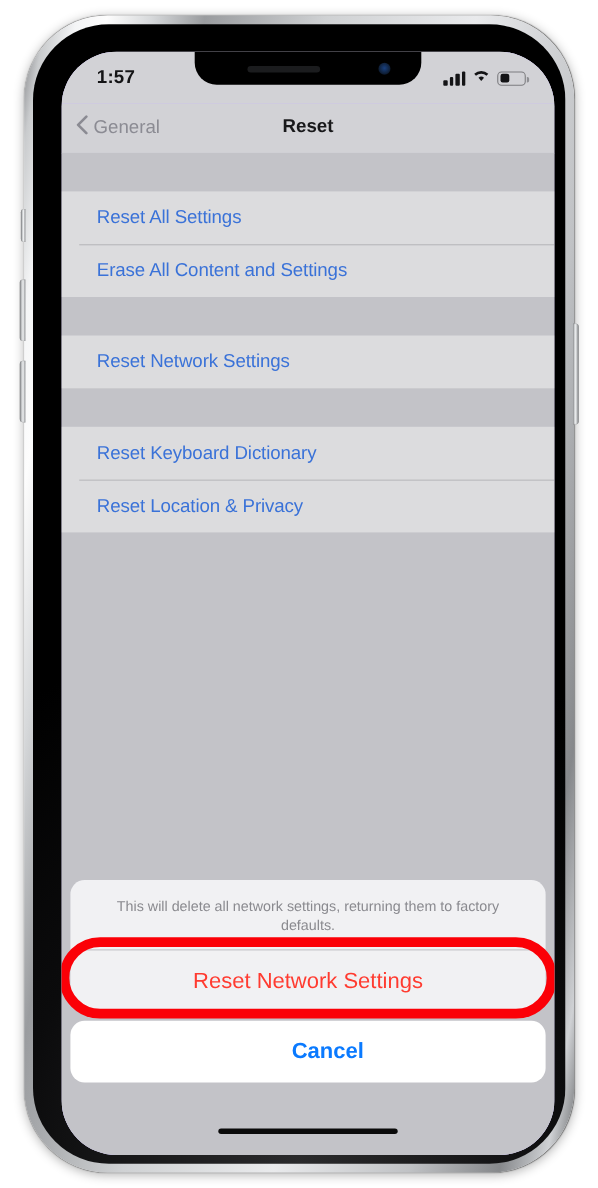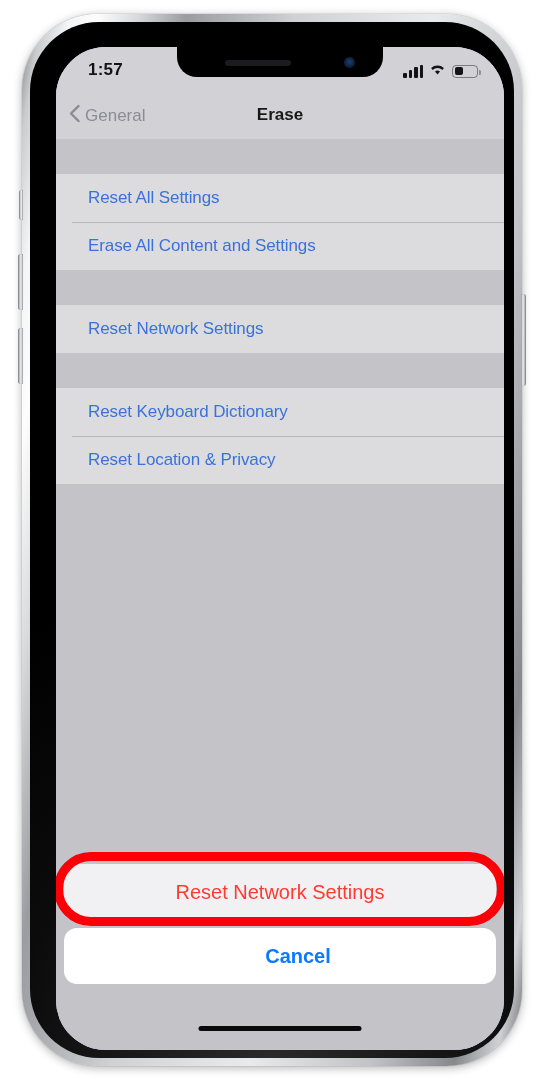--- a/index.html
+++ b/index.html
@@ -353,21 +353,21 @@
 
         <div id="nav-bar">
           <div id="nav-back">
             <span>
               <svg width="11" height="19" viewBox="0 0 11 19">
                 <polyline points="9.5,2 2,9.5 9.5,17" fill="none" stroke="#8b8b93" stroke-width="2.4" stroke-linecap="round" stroke-linejoin="round"></polyline>
               </svg>
             </span>
             <span>General</span>
           </div>
-          <div id="nav-title">Erase</div>
+          <div id="nav-title">Reset</div>
         </div>
 
         <div id="table-view">
 
           <div class="group-gap"></div>
 
           <div class="group">
             <div class="cell">
               <span class="cell-label">Reset All Settings</span>
             </div>
@@ -393,20 +393,21 @@
             <div class="cell">
               <span class="cell-label">Reset Location &amp; Privacy</span>
             </div>
           </div>
 
         </div>
       </div>
 
       <div id="action-sheet">
         <div id="sheet-main">
+          <div id="sheet-message">This will delete all network settings, returning them to factory defaults.</div>
           <div id="sheet-destructive">Reset Network Settings</div>
         </div>
         <div id="sheet-cancel">Cancel</div>
         <div id="annotation-oval"></div>
       </div>
 
       <div id="home-indicator"></div>
 
       <div id="notch">
         <div id="speaker-grille"></div>

